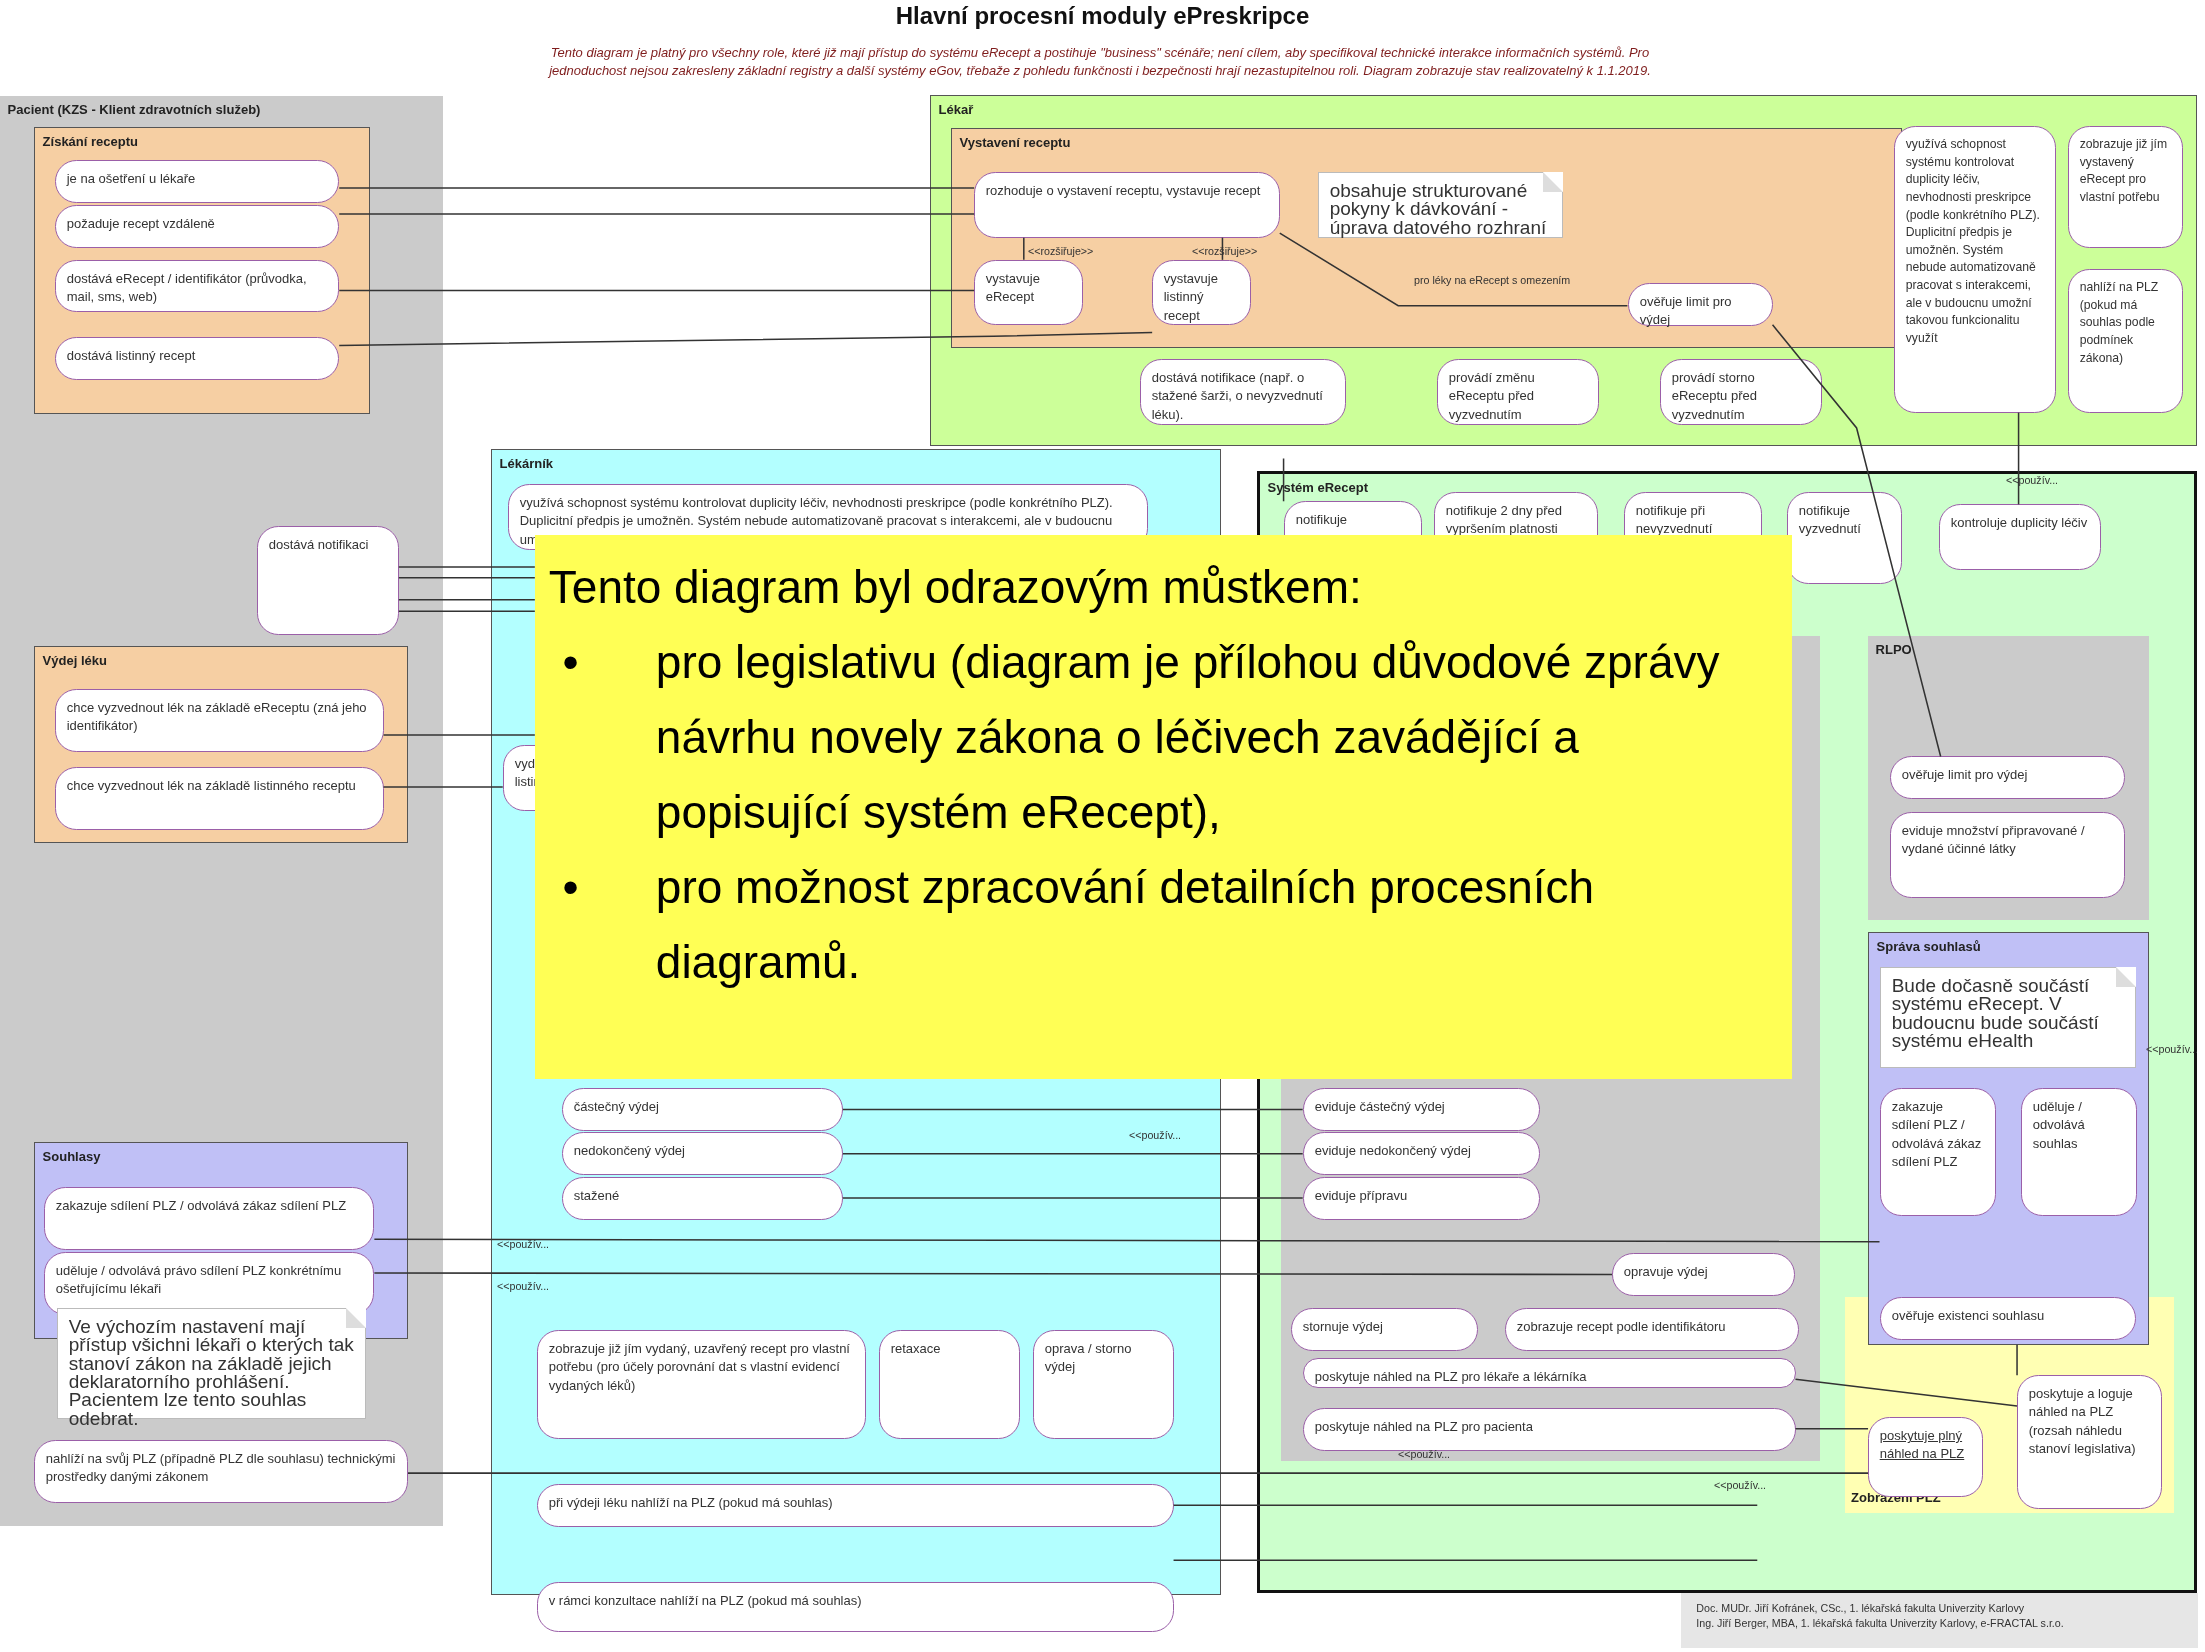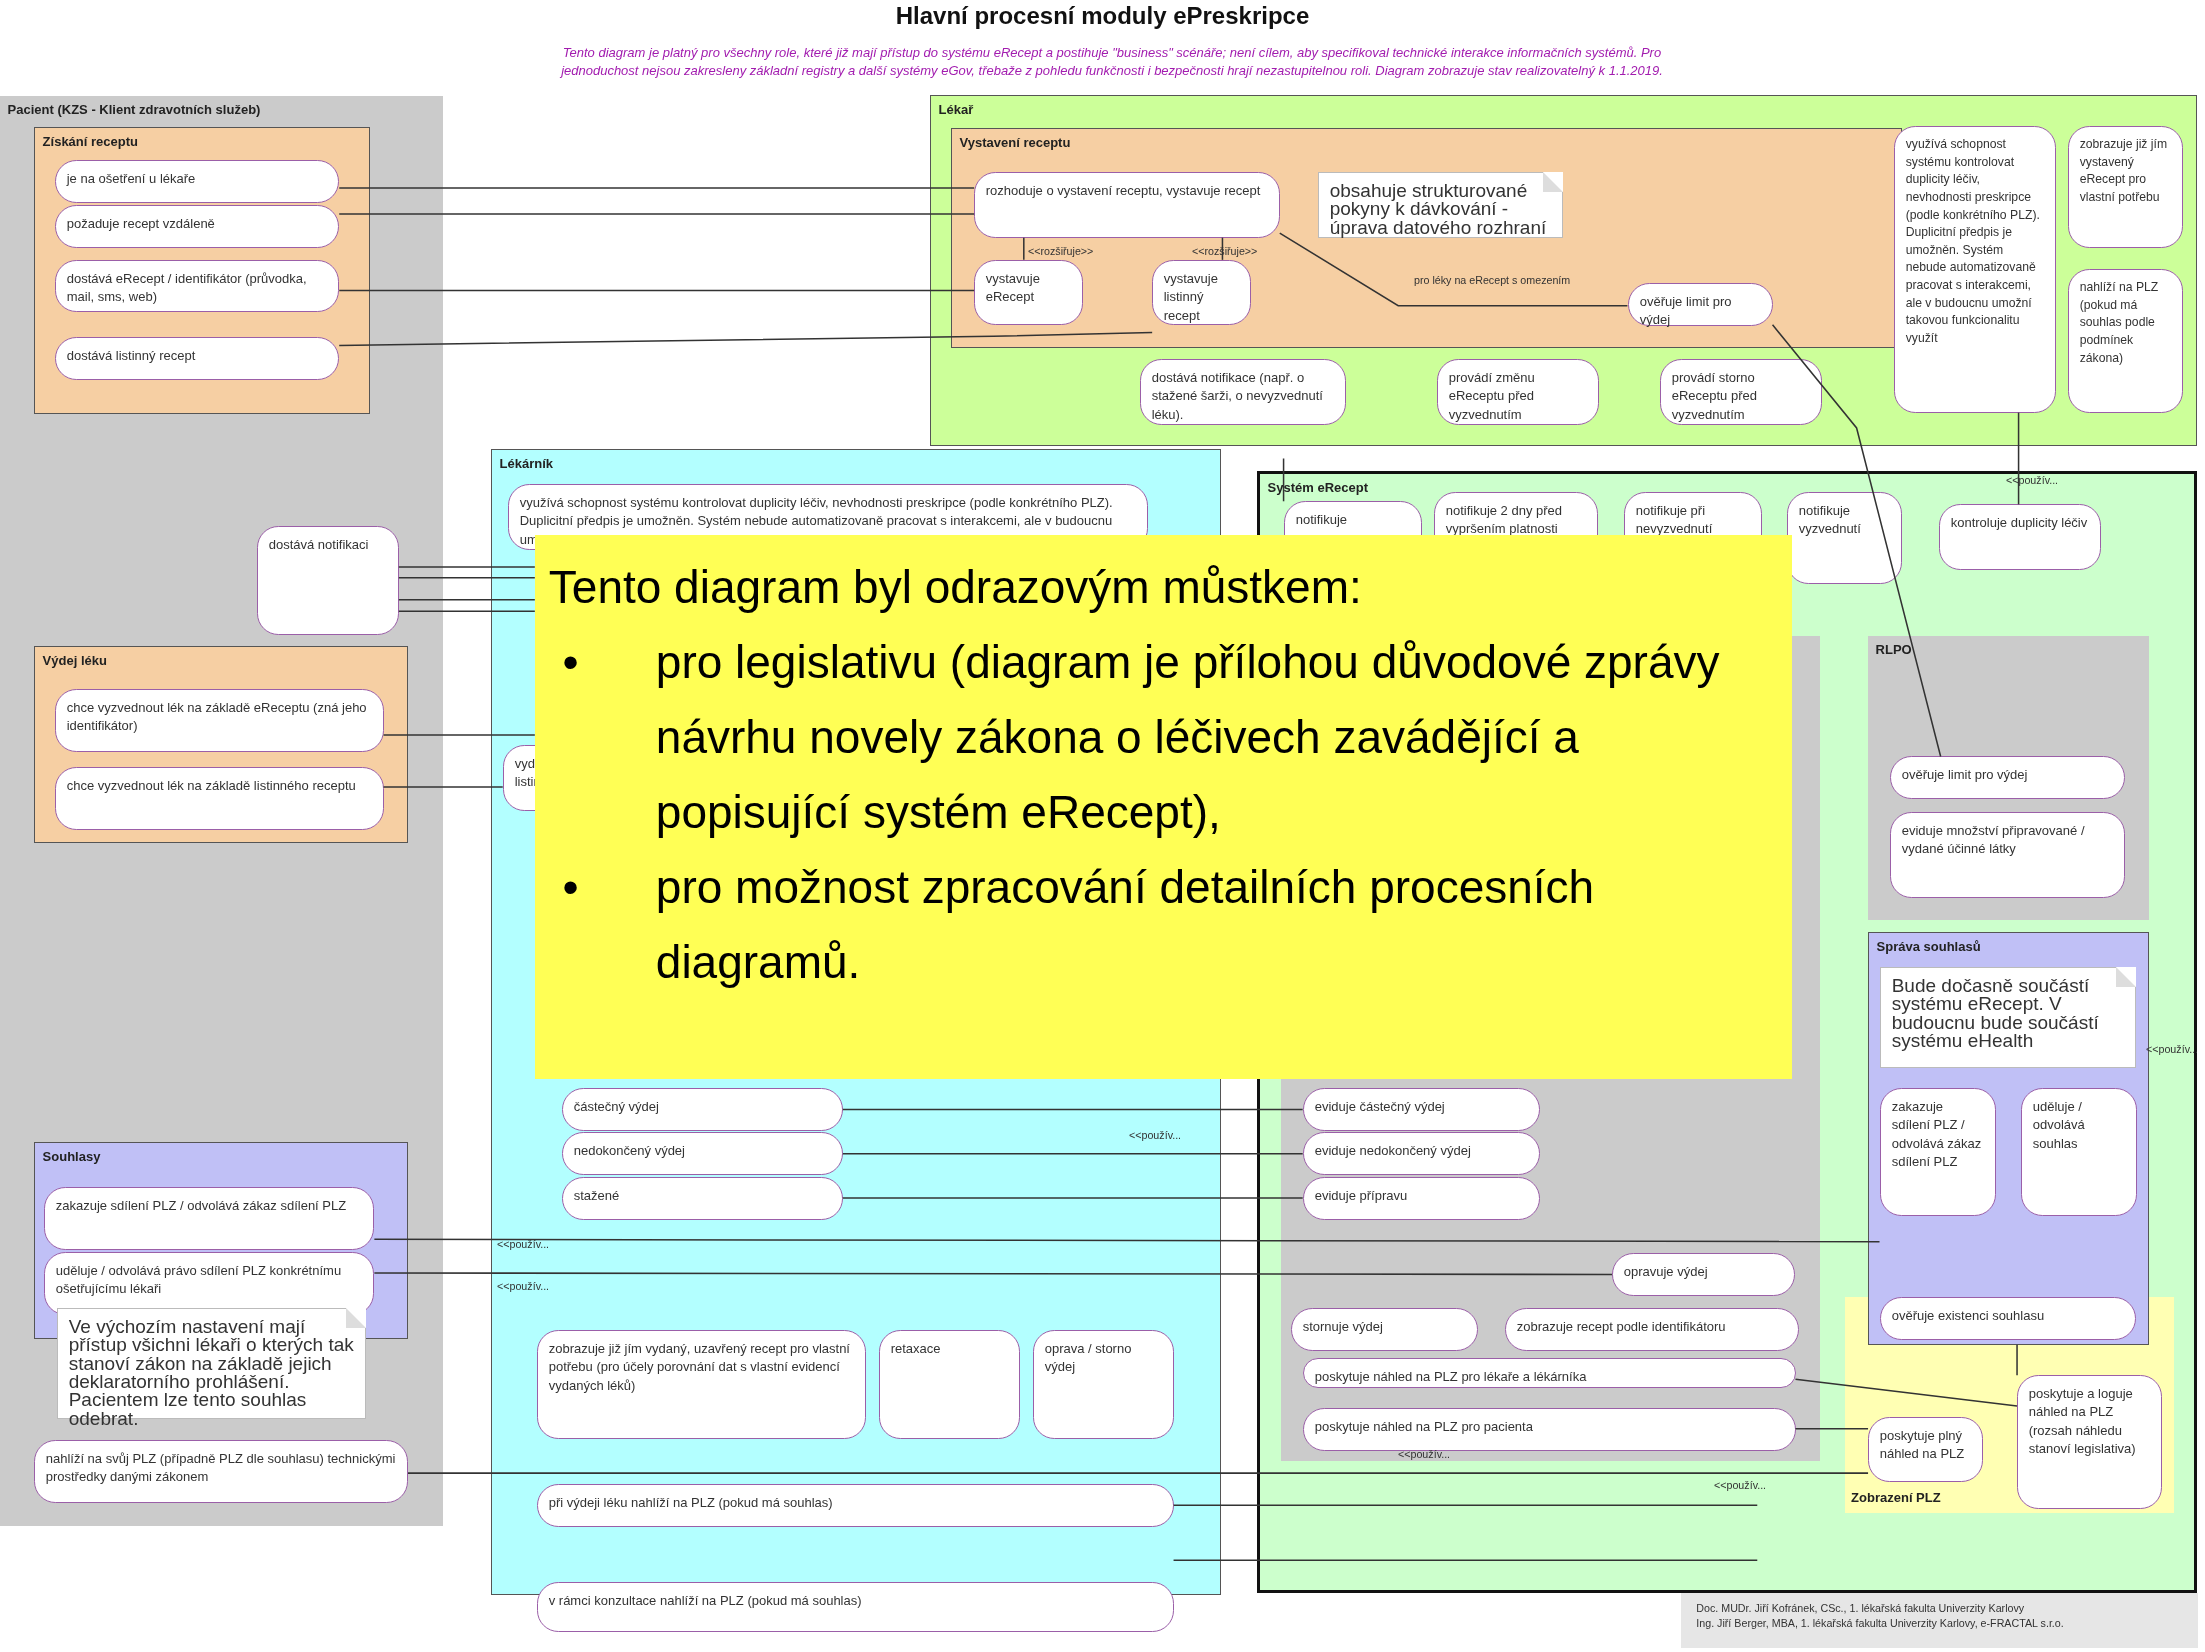--- a/index.html
+++ b/index.html
@@ -1,19 +1,19 @@
 <!DOCTYPE html>
 <html style="font-size:12.2px"><head>
 <meta charset="utf-8">
 <style>
   html,body{margin:0;padding:0;background:#fff;}
   body{width:2205px;height:1652px;position:relative;overflow:hidden;font-family:"Liberation Sans",sans-serif;color:#222;}
   .abs{position:absolute;box-sizing:border-box;}
   .title{left:0;width:2205px;top:1.5px;text-align:center;font-weight:bold;font-size:24px;color:#111;}
-  .subtitle{left:348px;width:1528px;top:44px;text-align:center;font-style:italic;font-size:13px;line-height:18.3px;color:#a21caf;}
+  .subtitle{left:336px;width:1528px;top:44px;text-align:center;font-style:italic;font-size:13px;line-height:18.3px;color:#7f1d1d;}
   .pkg{border:1.5px solid #555;}
   .pkg-label{position:absolute;left:7.6px;top:6.1px;font-weight:bold;font-size:13px;color:#222;}
   .gray{background:#cbcbcb;border:none;}
   .orange{background:#f6cfa3;}
   .green{background:#ccff99;}
   .lightgreen{background:#ccffcc;}
   .cyan{background:#b3ffff;}
   .lavender{background:#c0c0f6;}
   .paleyellow{background:#ffffb3;border:none;}
   .uc{background:#fff;border:1.9px solid #9b5fa8;border-radius:21.4px;font-size:13px;line-height:18.3px;padding:9.2px 10.7px;color:#333;}
@@ -135,21 +135,21 @@
   <span class="pkg-label" style="left:6.1px;top:193px;">Zobrazení PLZ</span>
 </div>
 <div class="abs pkg lavender" style="left:1868px;top:932px;width:281px;height:413px;">
   <span class="pkg-label">Správa souhlasů</span>
 </div>
 <div class="abs note" style="left:1880px;top:967px;width:256px;height:101px;">Bude dočasně součástí systému eRecept. V budoucnu bude součástí systému eHealth</div>
 <div class="abs stereo" style="left:2146px;top:1043px;">&lt;&lt;použív...</div>
 <div class="abs uc" style="left:1880px;top:1088px;width:116px;height:128px;">zakazuje sdílení PLZ / odvolává zákaz sdílení PLZ</div>
 <div class="abs uc" style="left:2021px;top:1088px;width:116px;height:128px;">uděluje / odvolává souhlas</div>
 <div class="abs uc" style="left:1880px;top:1297px;width:256px;height:43px;">ověřuje existenci souhlasu</div>
-<div class="abs uc" style="left:1868px;top:1417px;width:115px;height:65px;">poskytuje plný náhled na PLZ</div>
+<div class="abs uc" style="left:1868px;top:1417px;width:115px;height:80px;text-decoration:underline;">poskytuje plný náhled na PLZ</div>
 <div class="abs uc" style="left:2017px;top:1375px;width:145px;height:134px;">poskytuje a loguje náhled na PLZ (rozsah náhledu stanoví legislativa)</div>
 
 <svg class="lines" width="2205" height="1652" viewBox="0 0 2886 2162">
   <g stroke="#333" stroke-width="2" fill="none">
     <path d="M444 246 L1275 246"></path>
     <path d="M444 280 L1275 280"></path>
     <path d="M1275 380 L444 380"></path>
     <path d="M1508 435 L1300 440 L444 452"></path>
     <path d="M1340 311 L1340 340"></path>
     <path d="M1600 311 L1600 340"></path>

